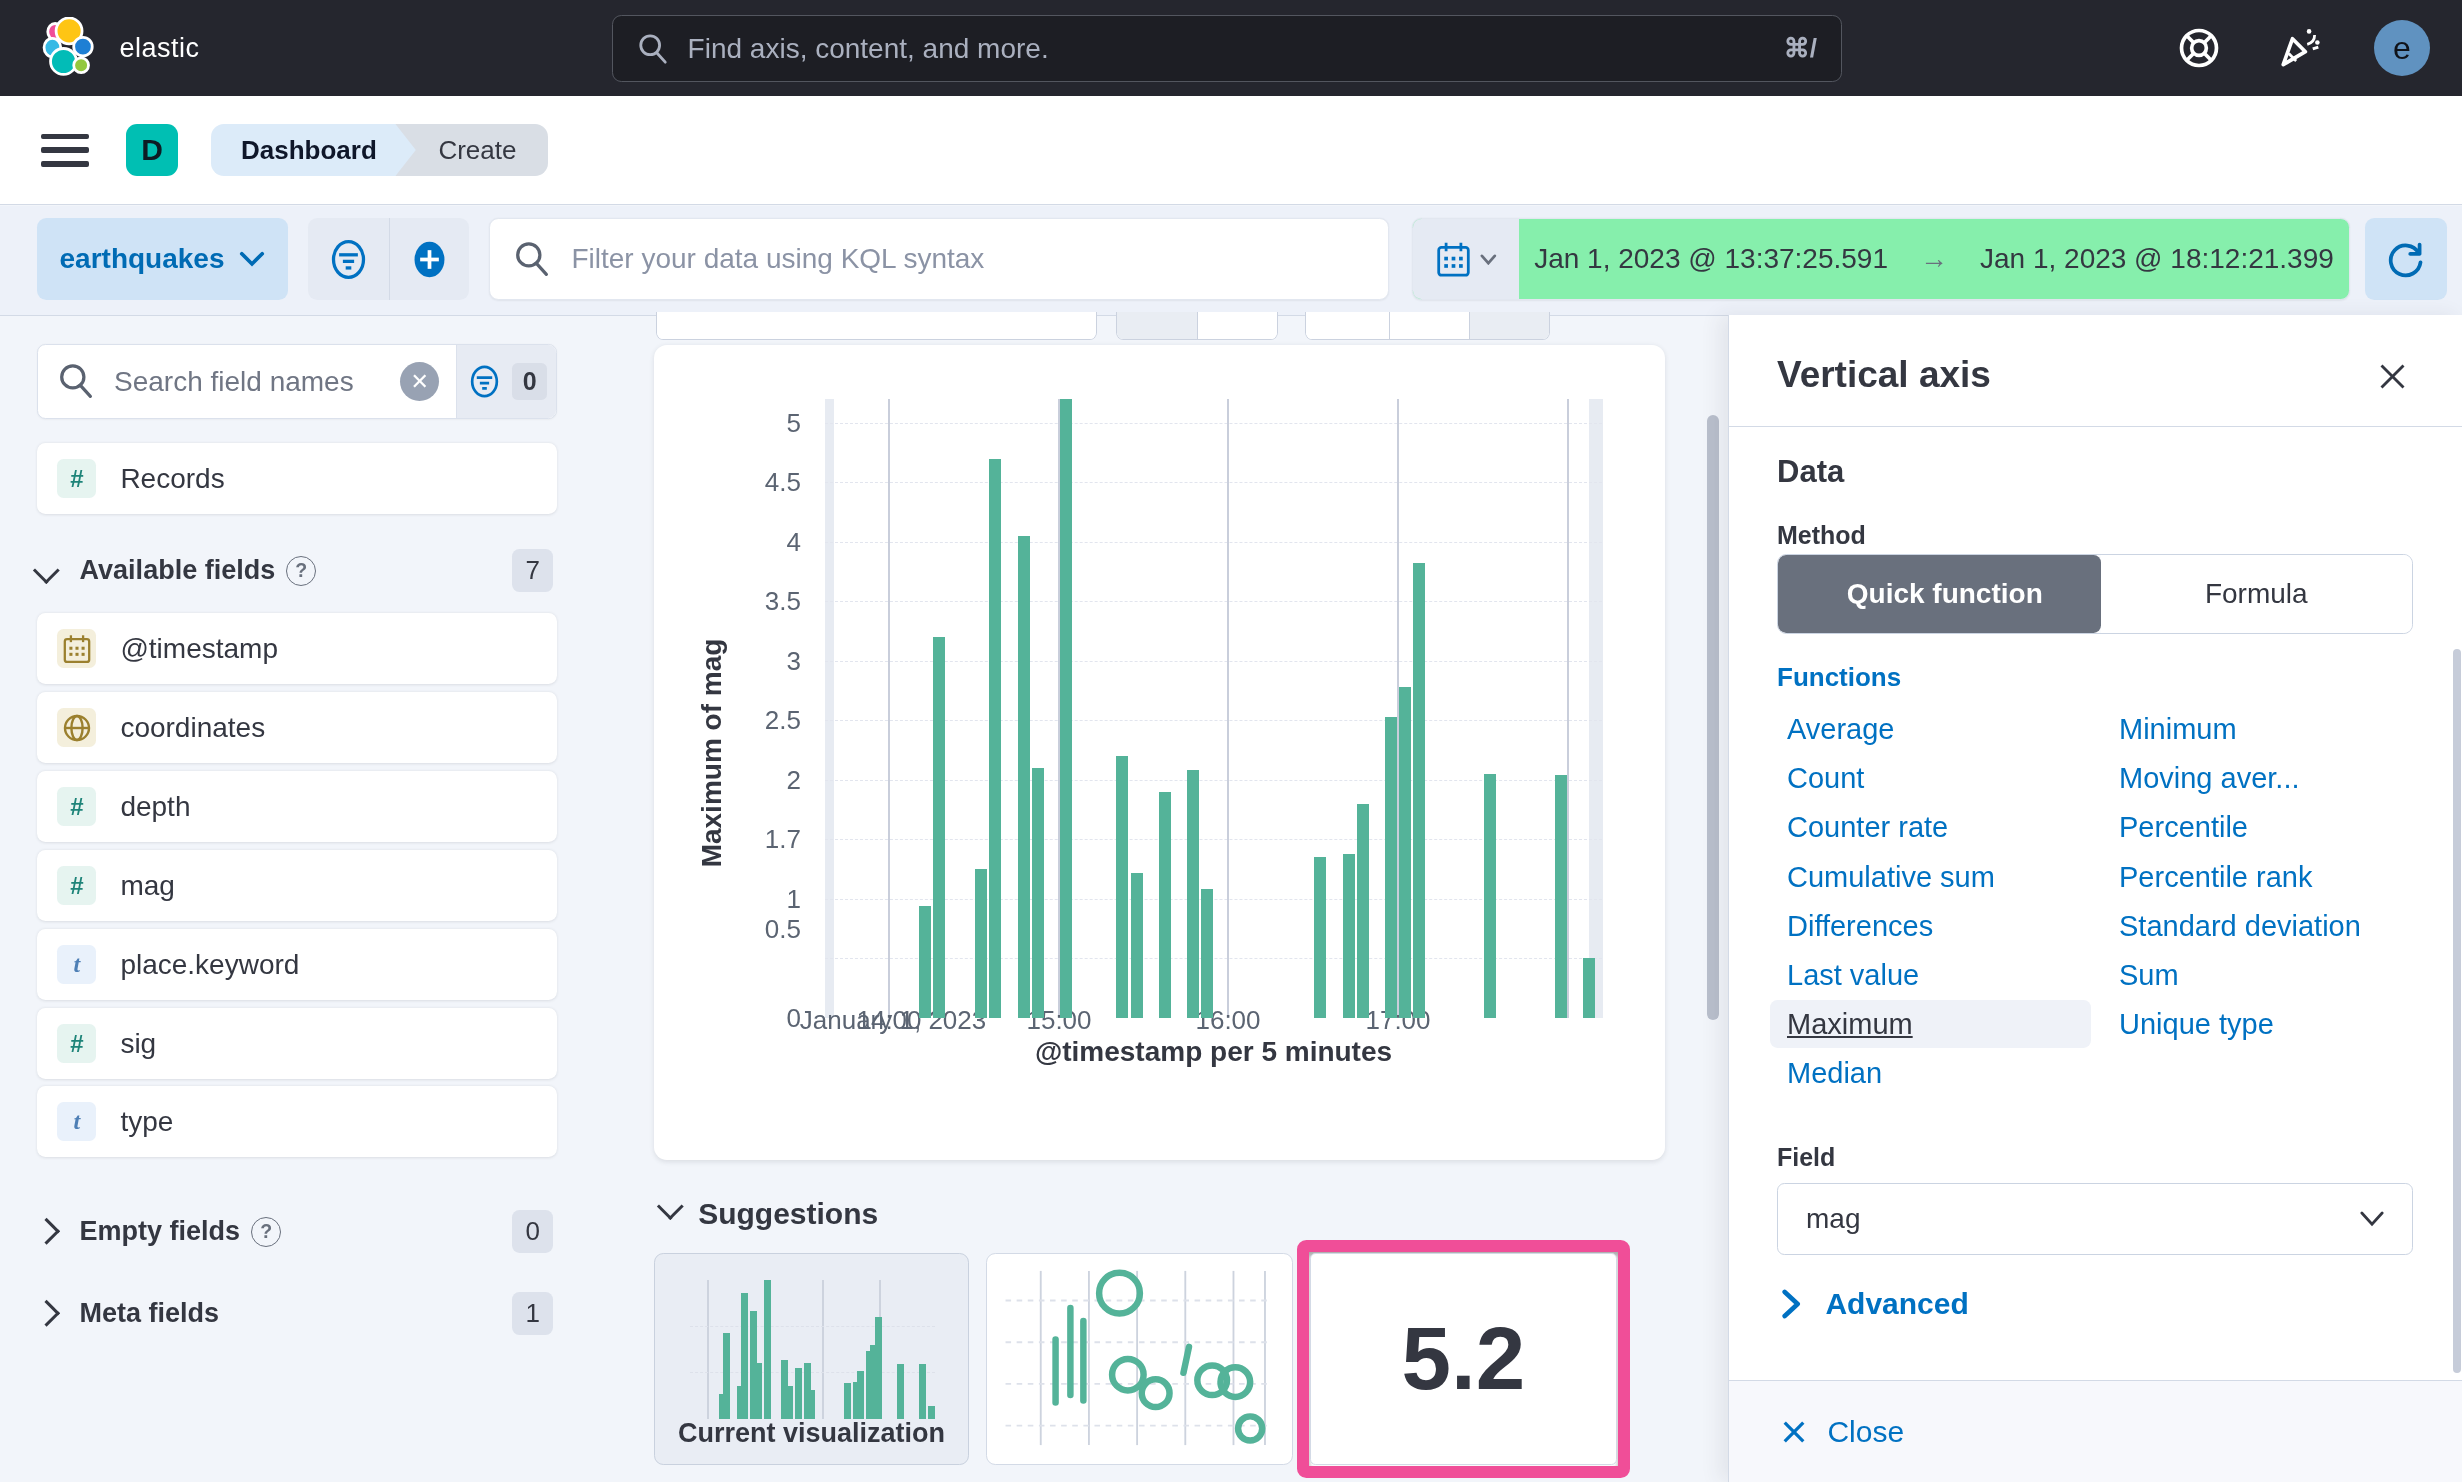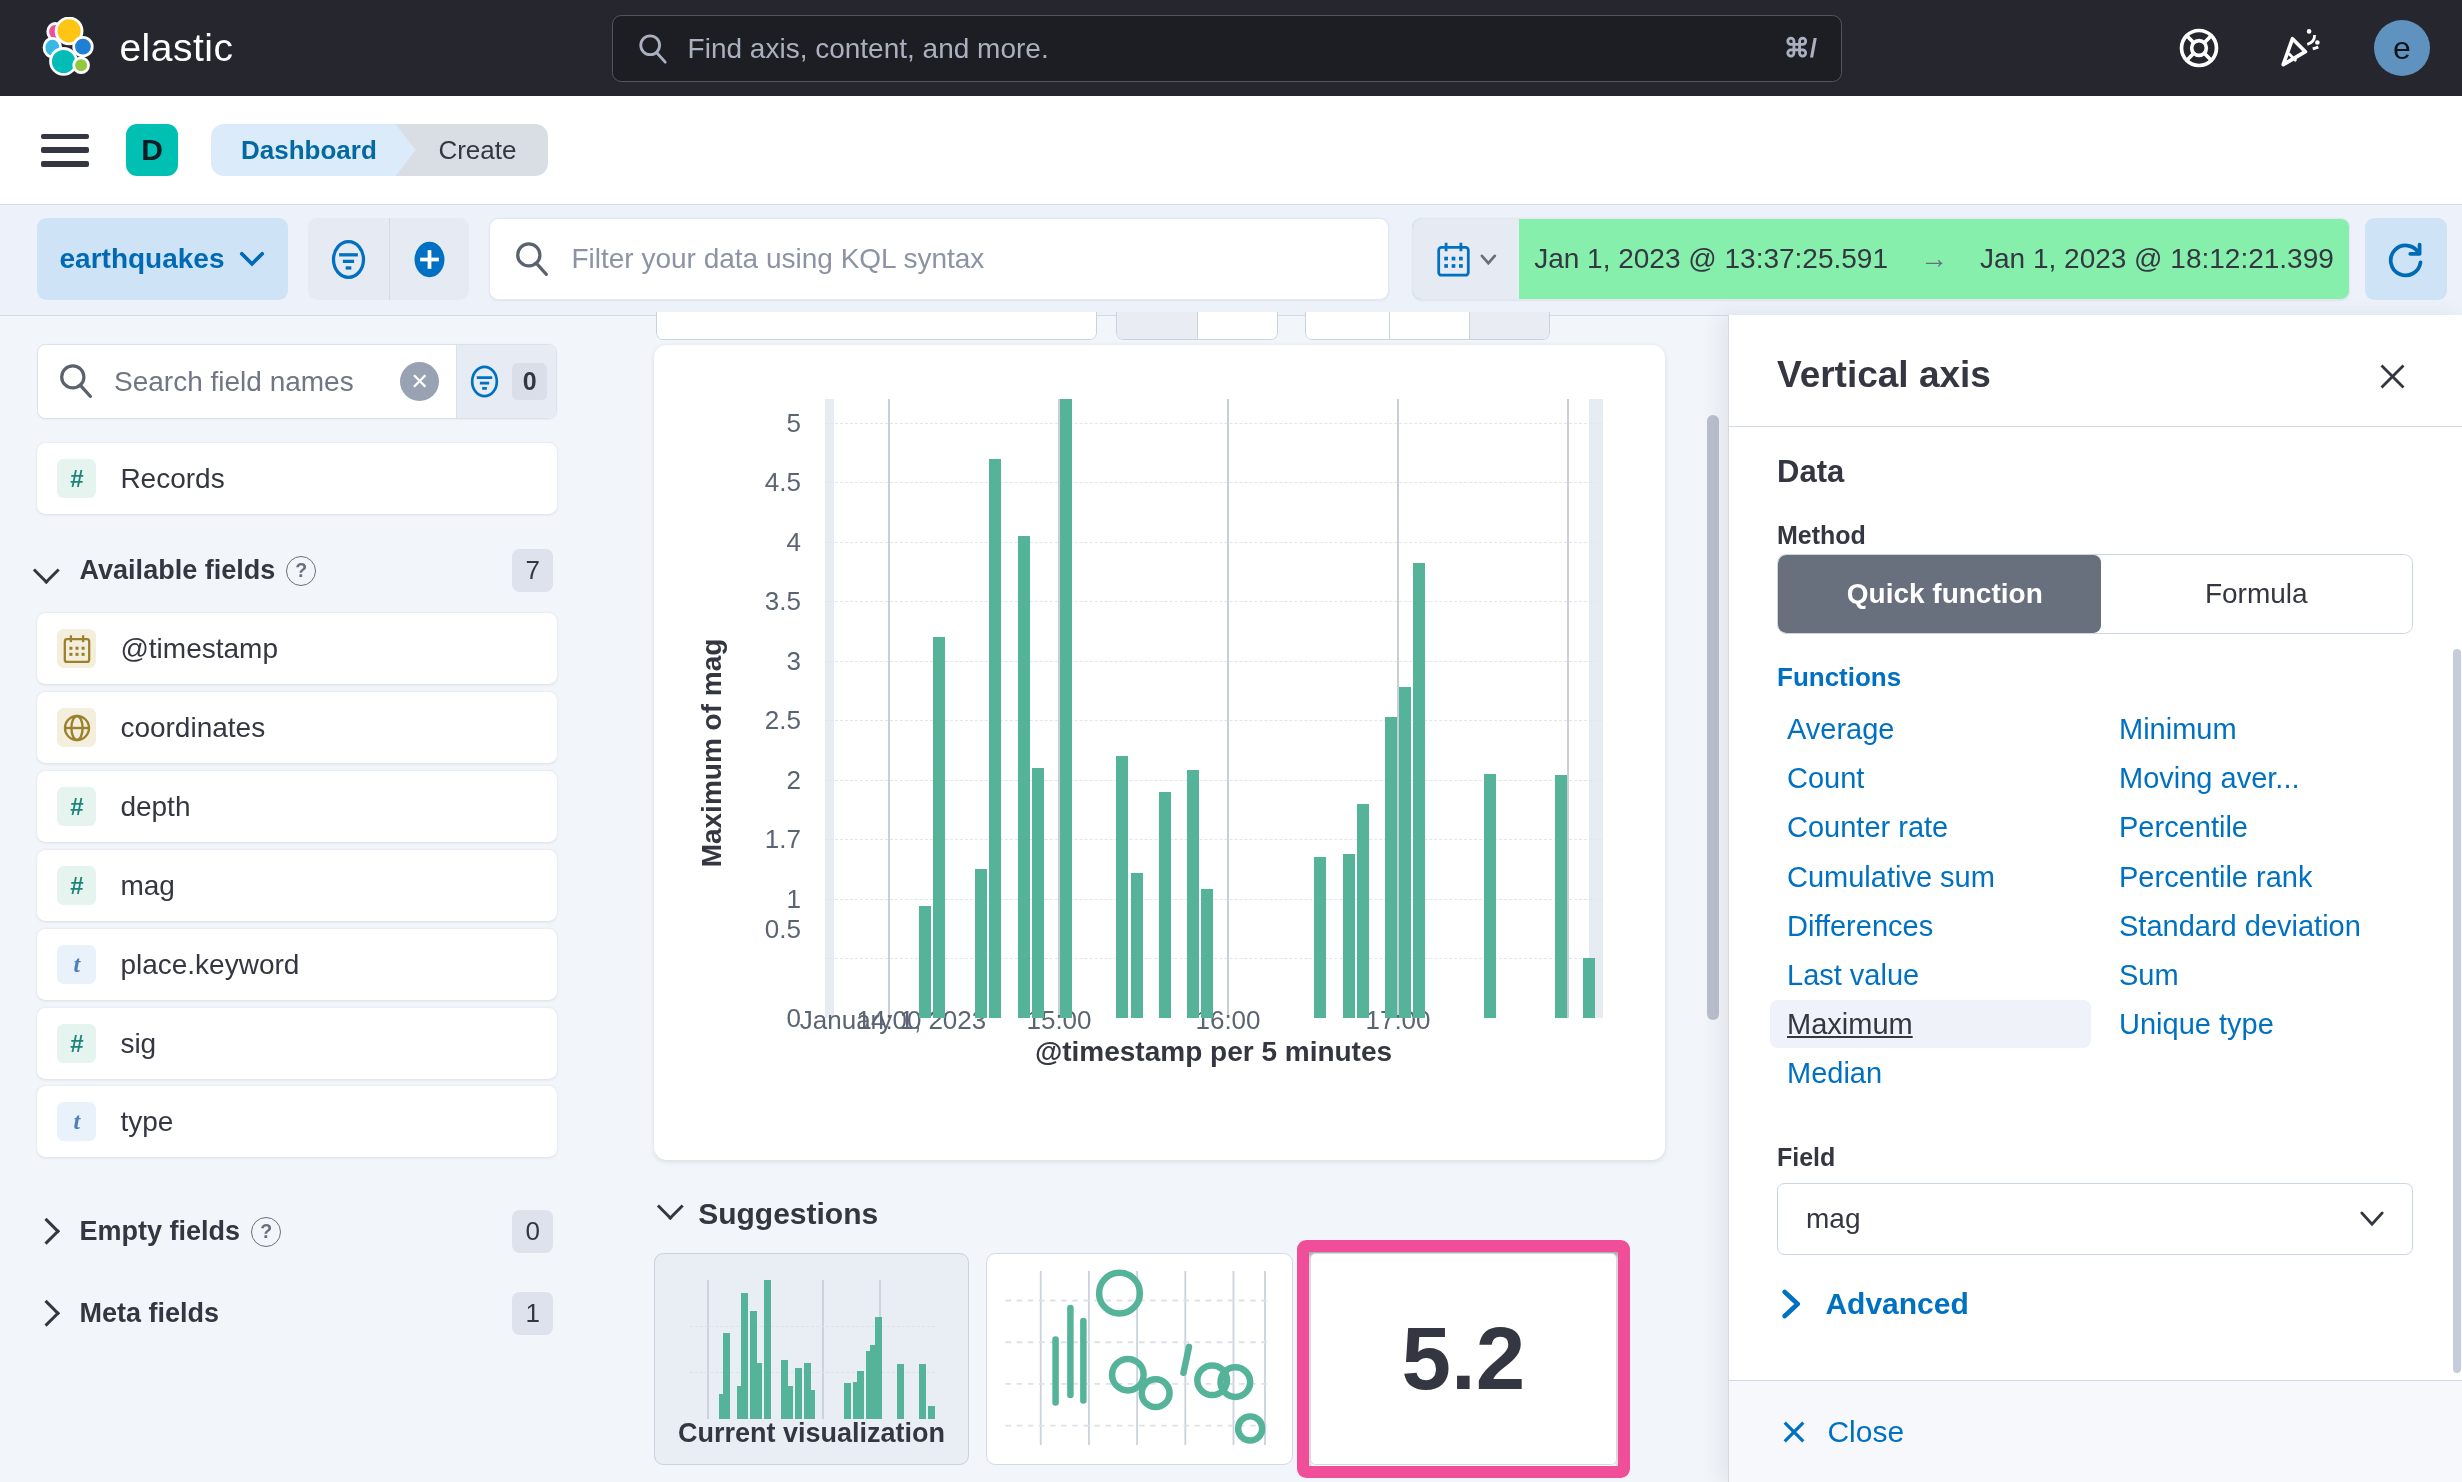--- a/index.html
+++ b/index.html
@@ -3,35 +3,35 @@
 <meta charset="utf-8">
 <style>
   * { margin:0; padding:0; box-sizing:border-box; }
   html,body { background:#e8eaf0; }
   body { font-family:"Liberation Sans", sans-serif; }
   #app { position:relative; width:2462px; height:1483px; background:#f2f5fa; overflow:hidden; }
   .abs { position:absolute; }
 
   
   #topbar { left:0; top:0; width:2462px; height:96px; background:#25262e; display:flex; align-items:center; }
-  .brand-text { color:#fff; font-size:39px; font-weight:400; letter-spacing:0.5px; }
+  .brand-text { color:#fff; font-size:27px; font-weight:400; letter-spacing:0.5px; }
   #global-search { position:absolute; left:612px; top:15px; width:1230px; height:67px; background:#1d1e24; border:0.9px solid #53565f; border-radius:9.3px; display:flex; align-items:center; padding:0 24px; }
   #global-search .ph { color:#aab0bf; font-size:28px; margin-left:18.6px; flex:1; }
   #global-search .kbd { color:#aab0bf; font-size:26px; font-weight:700; }
   .topbar-icons { position:absolute; right:32px; top:0; height:96px; display:flex; align-items:center; gap:52px; }
   #avatar { width:56px; height:56px; border-radius:50%; background:#6092c0; color:#101319; font-size:32px; display:flex; align-items:center; justify-content:center; }
 
   
   #actionbar { left:0; top:96px; width:2462px; height:109px; background:#fff; border-bottom:0.9px solid #d3dae6; display:flex; align-items:center; }
   #hamburger { width:48px; height:33px; margin-left:41px; display:flex; flex-direction:column; justify-content:space-between; cursor:pointer; }
   #hamburger span { display:block; height:5.6px; background:#343741; border-radius:1.9px; }
   #app-badge { width:52px; height:52px; border-radius:11px; background:#00bfb3; color:#0d1b24; font-size:30px; font-weight:700; display:flex; align-items:center; justify-content:center; margin-left:37px; }
   #breadcrumbs { display:flex; margin-left:33px; height:52px; }
   .crumb { height:52px; display:flex; align-items:center; font-size:26px; }
-  .crumb.first { background:#dcebf9; color:#0369a1; font-weight:600; padding:0 39px 0 30px; border-radius:13px 0 0 13px; clip-path:polygon(0 0, calc(100% - 20.4px) 0, 100% 50%, calc(100% - 20.4px) 100%, 0 100%); position:relative; z-index:2; }
+  .crumb.first { background:#dcebf9; color:#0f172a; font-weight:600; padding:0 39px 0 30px; border-radius:13px 0 0 13px; clip-path:polygon(0 0, calc(100% - 20.4px) 0, 100% 50%, calc(100% - 20.4px) 100%, 0 100%); position:relative; z-index:2; }
   .crumb.second { background:#d9dee5; color:#343741; padding:0 32px 0 43px; border-radius:0 13px 13px 0; margin-left:-20.4px; z-index:1; }
   #action-links { position:absolute; right:353px; top:96px; height:109px; display:flex; align-items:center; gap:58px; }
   #action-links .alink { color:#0071c2; font-size:28px; font-weight:600; cursor:pointer; white-space:nowrap; }
   #save-return { position:absolute; right:28px; top:115px; height:74px; width:306px; background:#0077cc; border:none; border-radius:9.3px; color:#fff; font-size:28px; font-weight:600; display:flex; align-items:center; justify-content:center; gap:13px; cursor:pointer; font-family:inherit; }
 
   
   #querybar { left:0; top:206px; width:2462px; height:110px; background:#edf1f9; border-bottom:0.9px solid #d3dae6; }
   #dataview-btn { left:37px; top:12px; width:251px; height:82px; background:#cfe3f6; border-radius:9.3px; display:flex; align-items:center; justify-content:center; gap:15px; color:#006bb4; font-size:28px; font-weight:600; cursor:pointer; }
   #filter-group { left:308px; top:12px; width:161px; height:82px; background:#e5eaf3; border-radius:9.3px; display:flex; cursor:pointer; }
   #filter-group .half { width:81px; display:flex; align-items:center; justify-content:center; }

